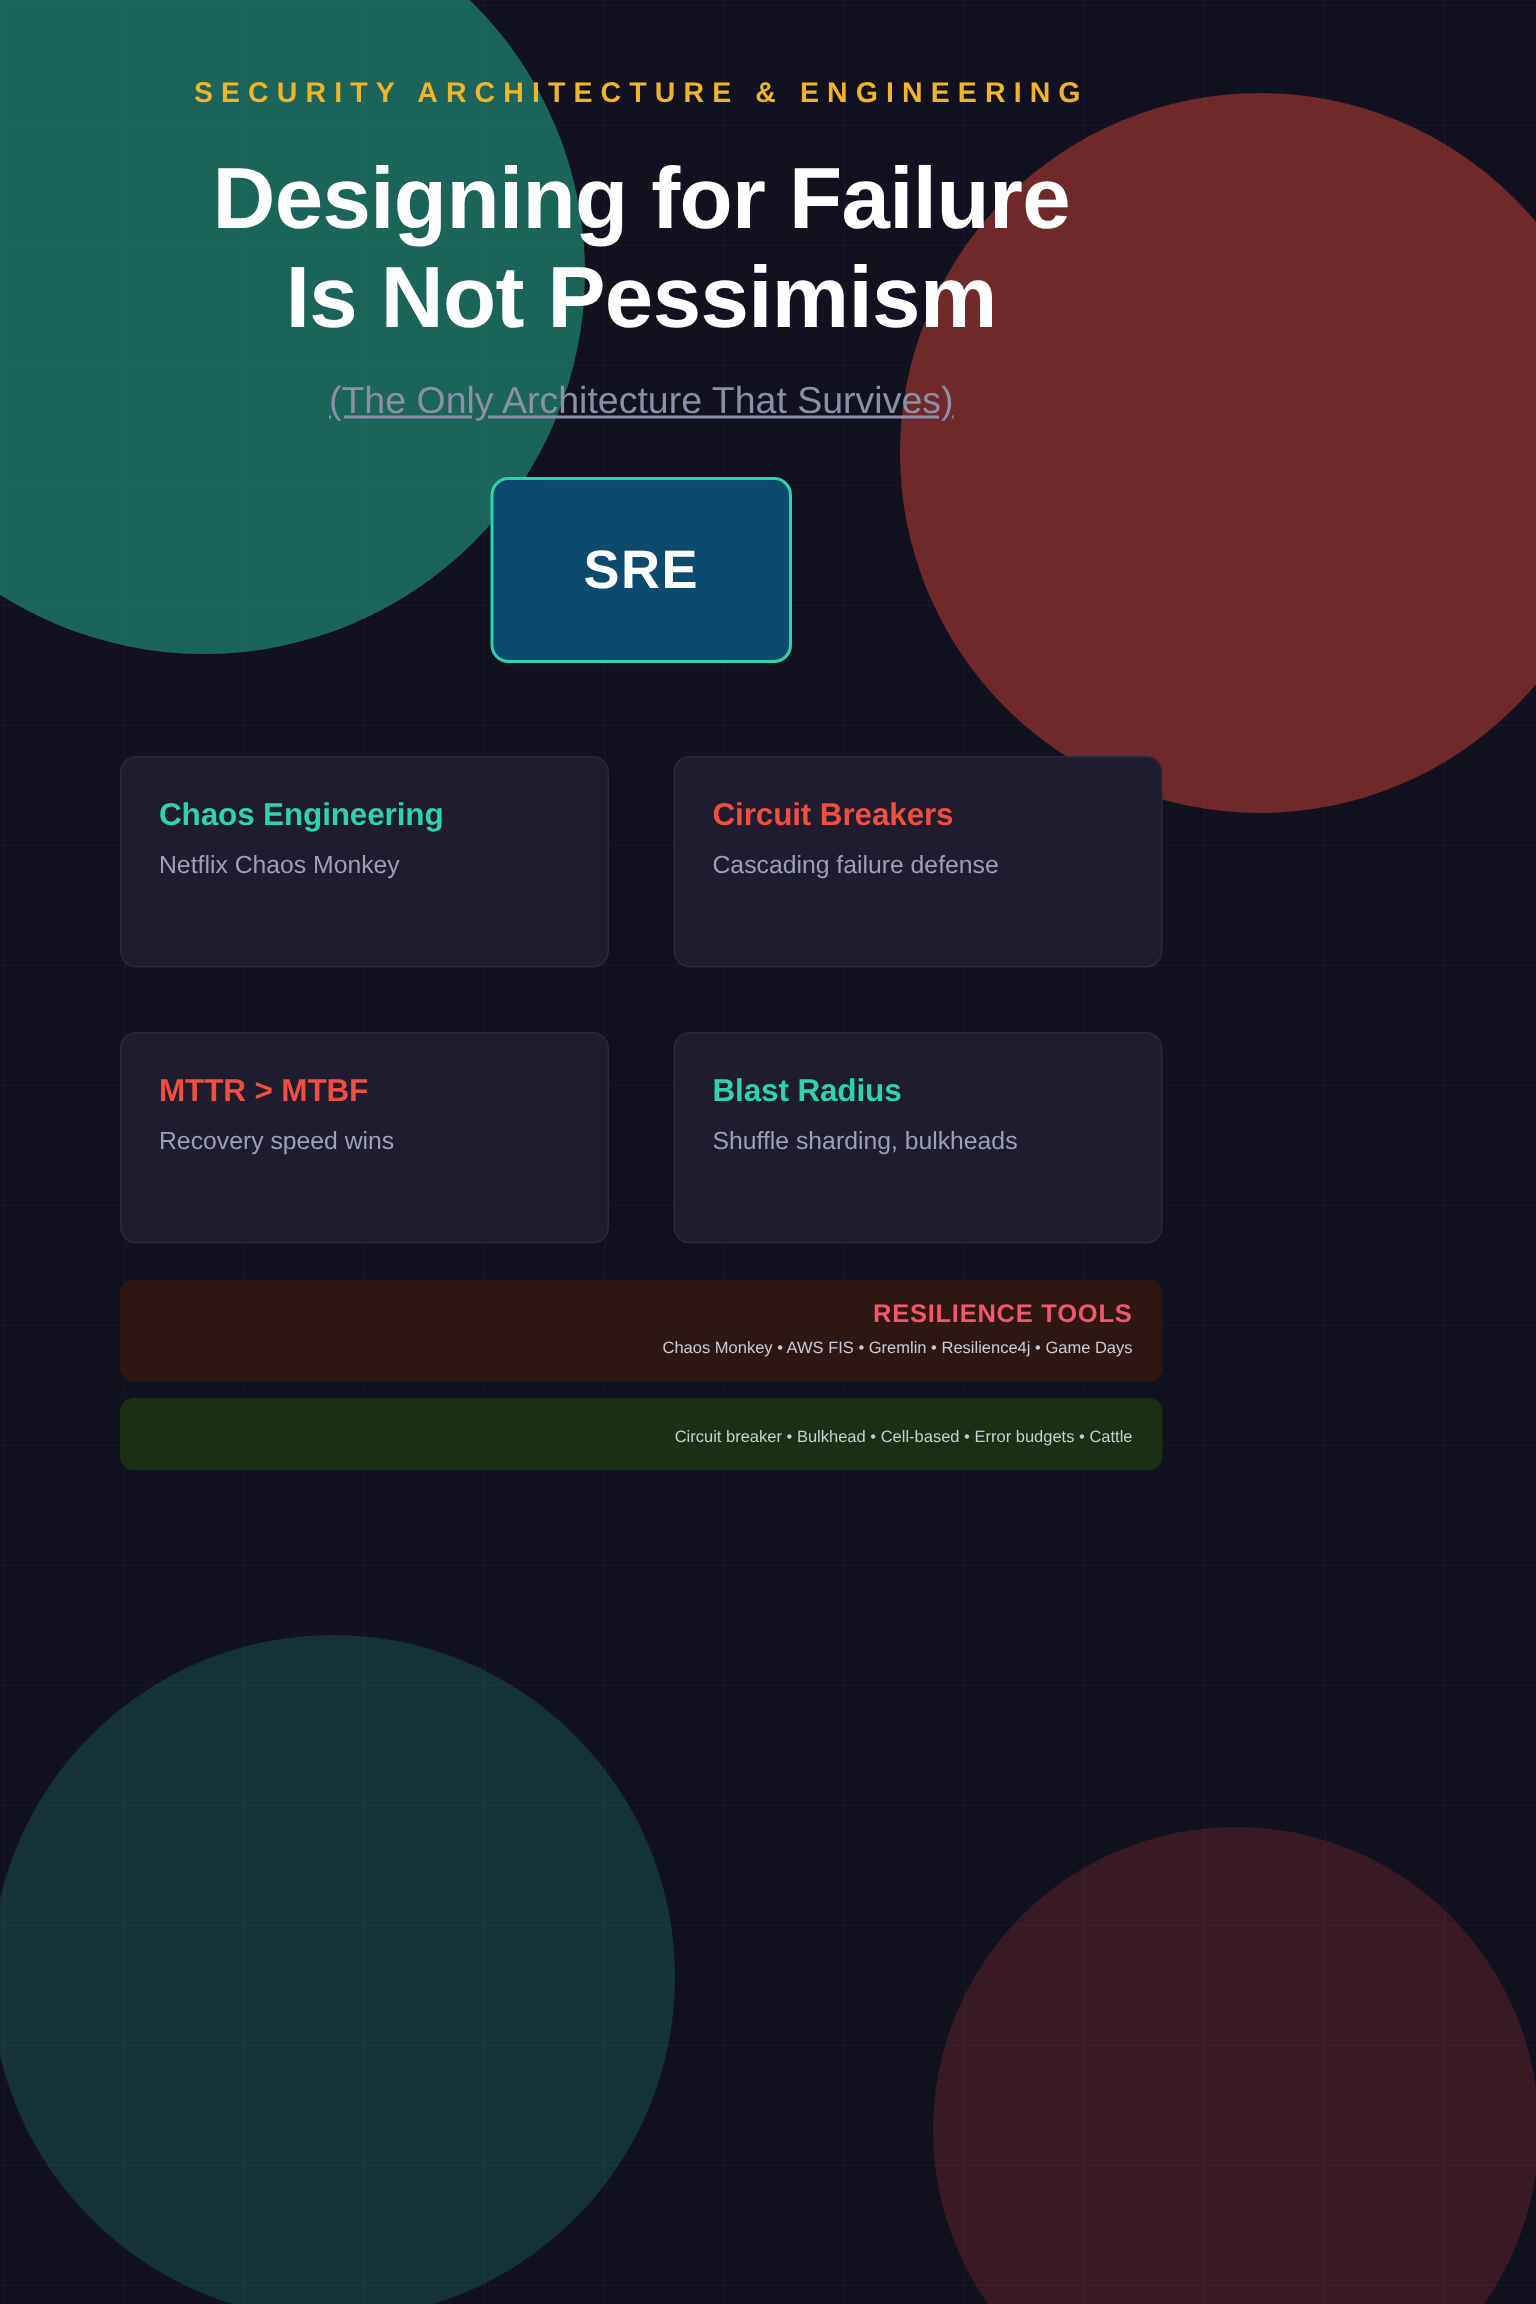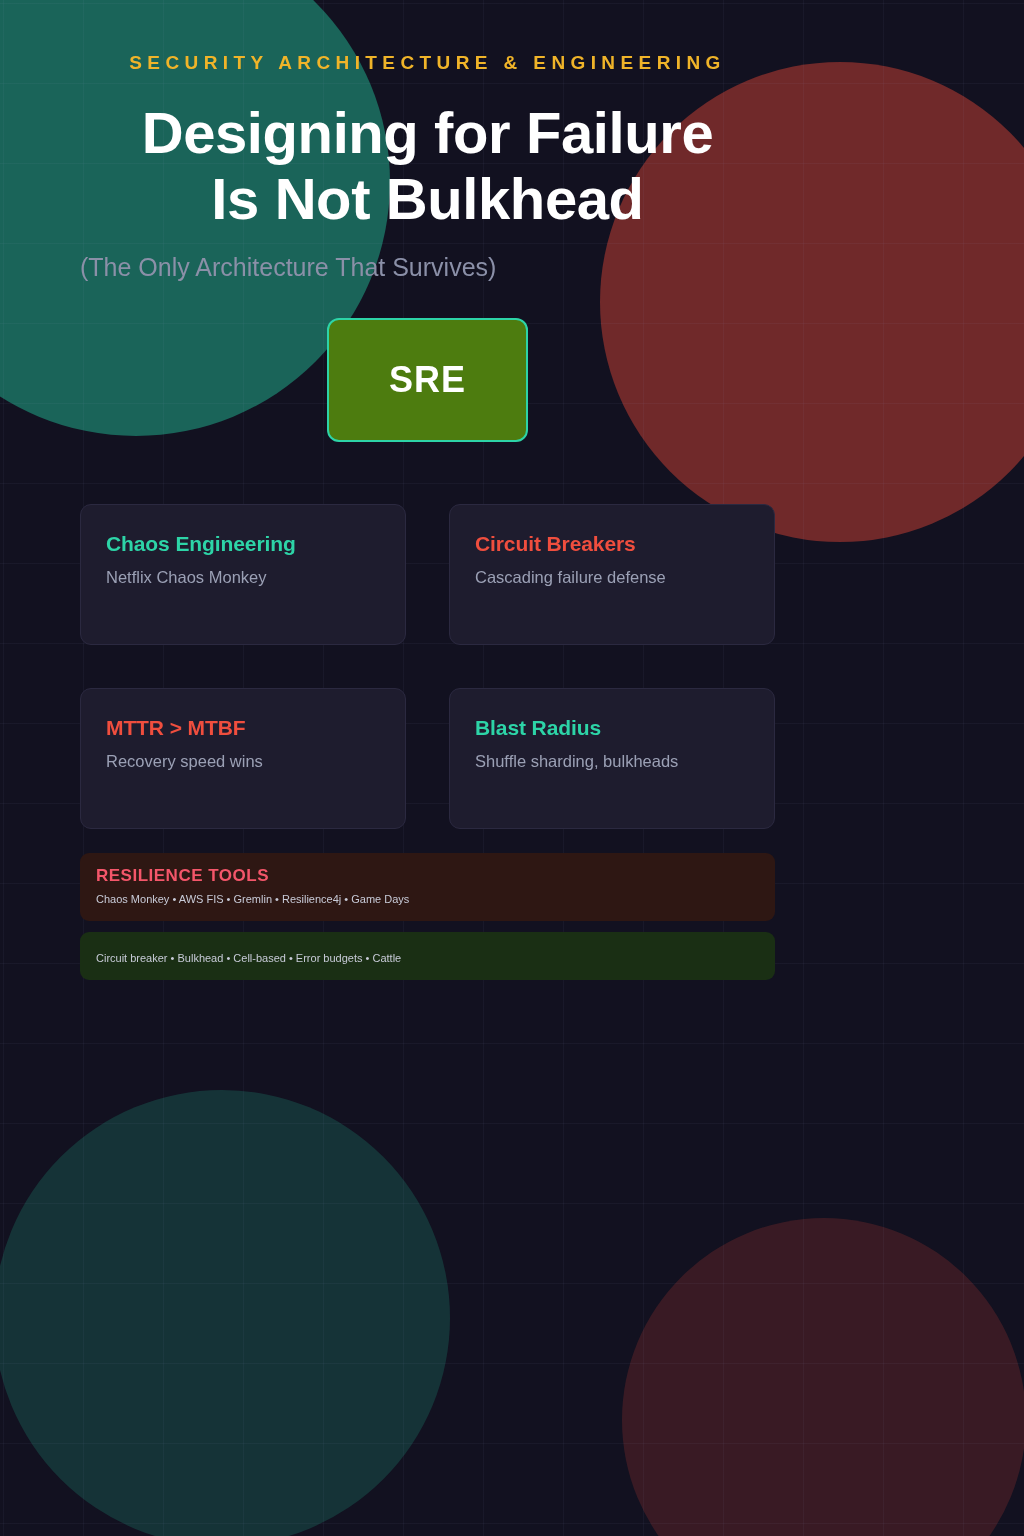--- a/index.html
+++ b/index.html
@@ -79,32 +79,33 @@
     text-align:center;
     color:#ffffff;
     font-size:58px;
     font-weight:bold;
     line-height:1.13;
     letter-spacing:-.4px;
   }
 
   .subhead {
     margin-top:22px;
-    text-align:left;
+    text-align:center;
     color:#8b90a8;
     font-size:25px;
     font-weight:normal;
+    text-decoration:underline;
   }
 
   .badge-wrap { margin-top:36px; display:flex; justify-content:center; }
   .badge {
     width:201px; height:124px;
     border:2px solid #2dd4a7;
     border-radius:12px;
-    background:#4d7c0f;
+    background:#0c4a6e;
     display:flex; align-items:center; justify-content:center;
     color:#ffffff;
     font-size:36px;
     font-weight:bold;
     letter-spacing:1px;
   }
 
   
   .card-grid {
     margin-top:62px;
@@ -132,21 +133,21 @@
     margin-top:12px;
     color:#9ba0b5;
     font-size:16.5px;
   }
 
   
   .banner {
     margin-top:24px;
     border-radius:9px;
     padding:13px 20px 16px 16px;
-    text-align:left;
+    text-align:right;
   }
   .banner + .banner { margin-top:11px; }
 
   .banner.tools    { background:#2e1713; }
   .banner.patterns { background:#1a2f14; }
 
   .banner-title {
     font-size:17px;
     font-weight:bold;
     letter-spacing:.5px;
@@ -170,21 +171,21 @@
   <div class="blob blob-teal-bottom"></div>
   <div class="blob blob-red-bottom"></div>
   <div class="grid-overlay"></div>
 
   <div class="content">
 
     <div class="eyebrow">SECURITY ARCHITECTURE &amp; ENGINEERING</div>
 
     <h1 class="headline">
       <span>Designing for Failure</span><br>
-      <span>Is Not Bulkhead</span>
+      <span>Is Not Pessimism</span>
     </h1>
 
     <div class="subhead">(The Only Architecture That Survives)</div>
 
     <div class="badge-wrap">
       <div class="badge">SRE</div>
     </div>
 
     <div class="card-grid">
 

